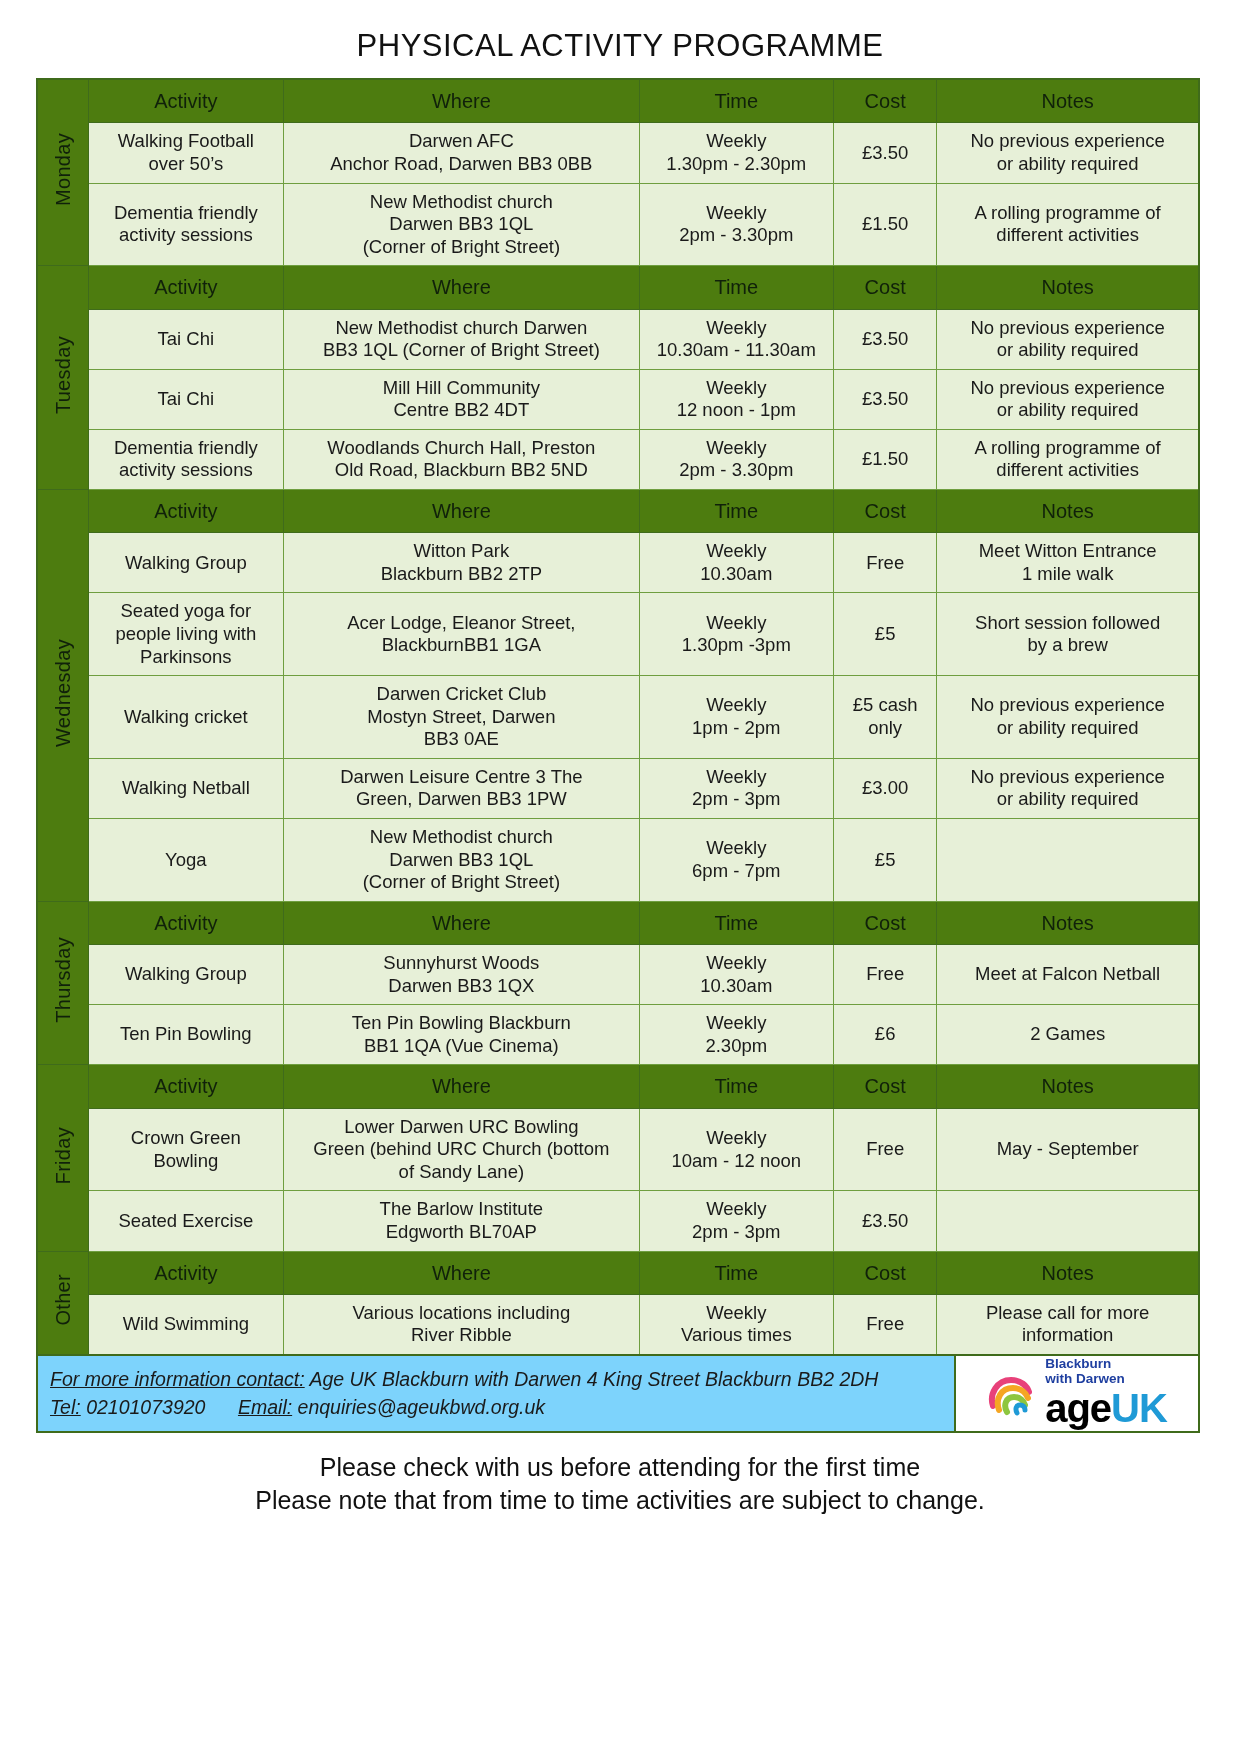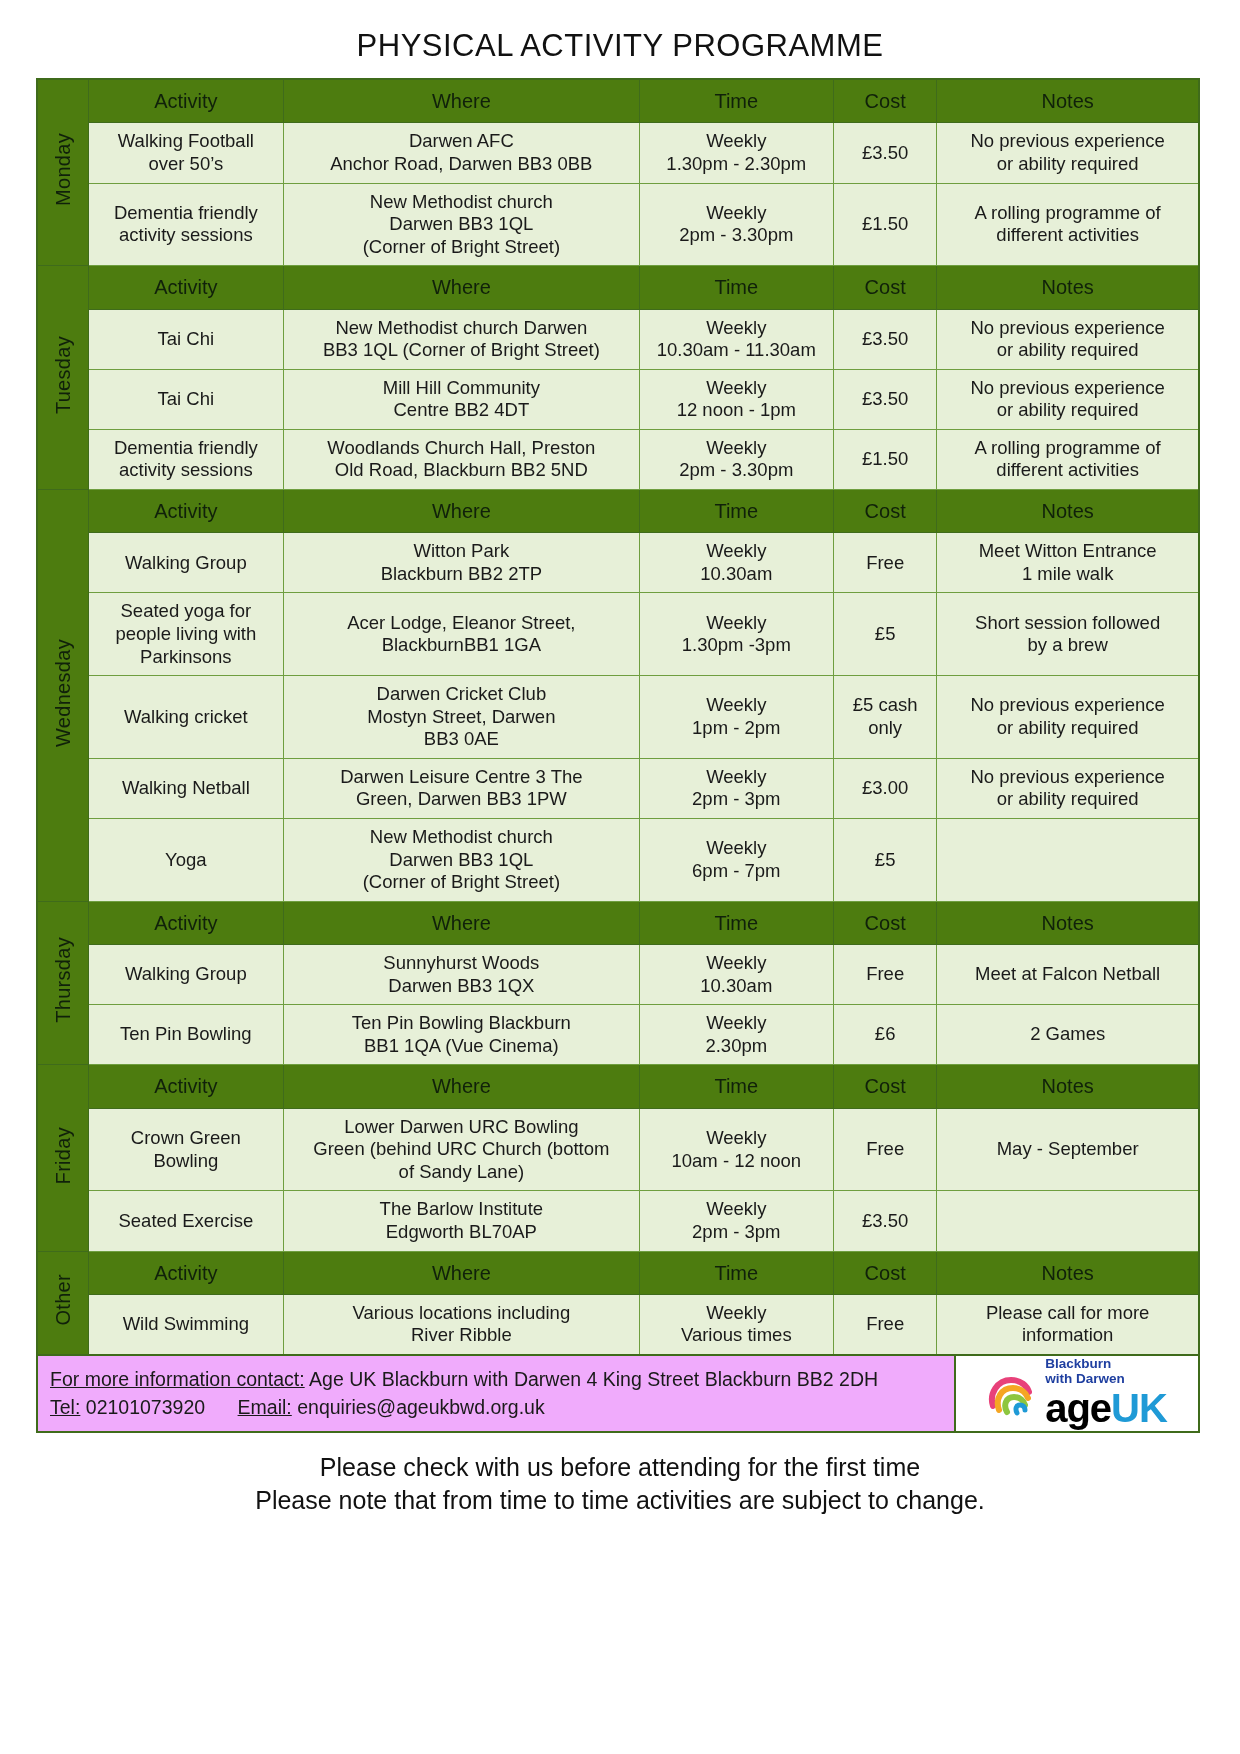--- a/index.html
+++ b/index.html
@@ -83,21 +83,22 @@
     display: flex;
     border: 2px solid #3f6b1b;
     border-top: none;
     background: #cfe0a7;
   }
   .contact {
     flex: 1 1 auto;
     padding: 9px 12px 9px 12px;
     font-size: 19.5px;
     line-height: 1.45;
-    background: #f0abfc;
+    background: #7dd3fc;
+    font-style: italic;
   }
   .contact .u { text-decoration: underline; }
   .logo {
     width: 244px;
     border-left: 2px solid #3f6b1b;
     background: #ffffff;
     display: flex;
     align-items: center;
     justify-content: center;
   }

